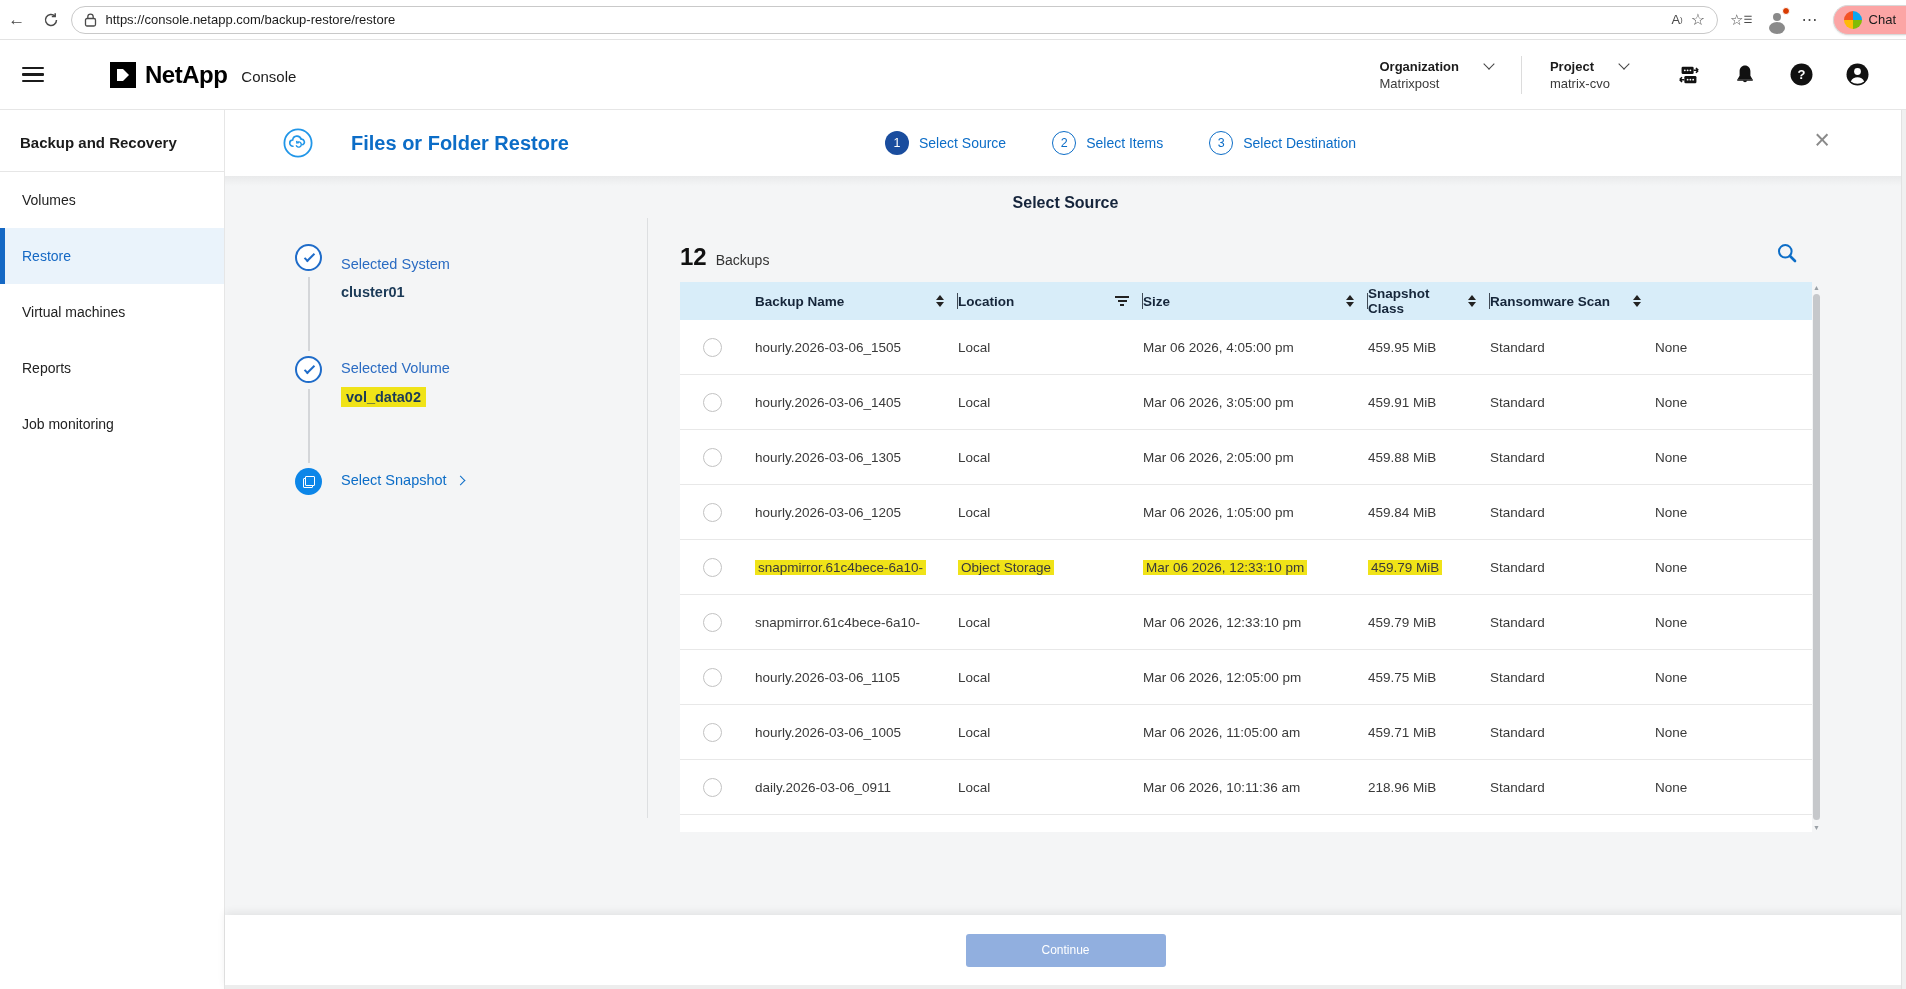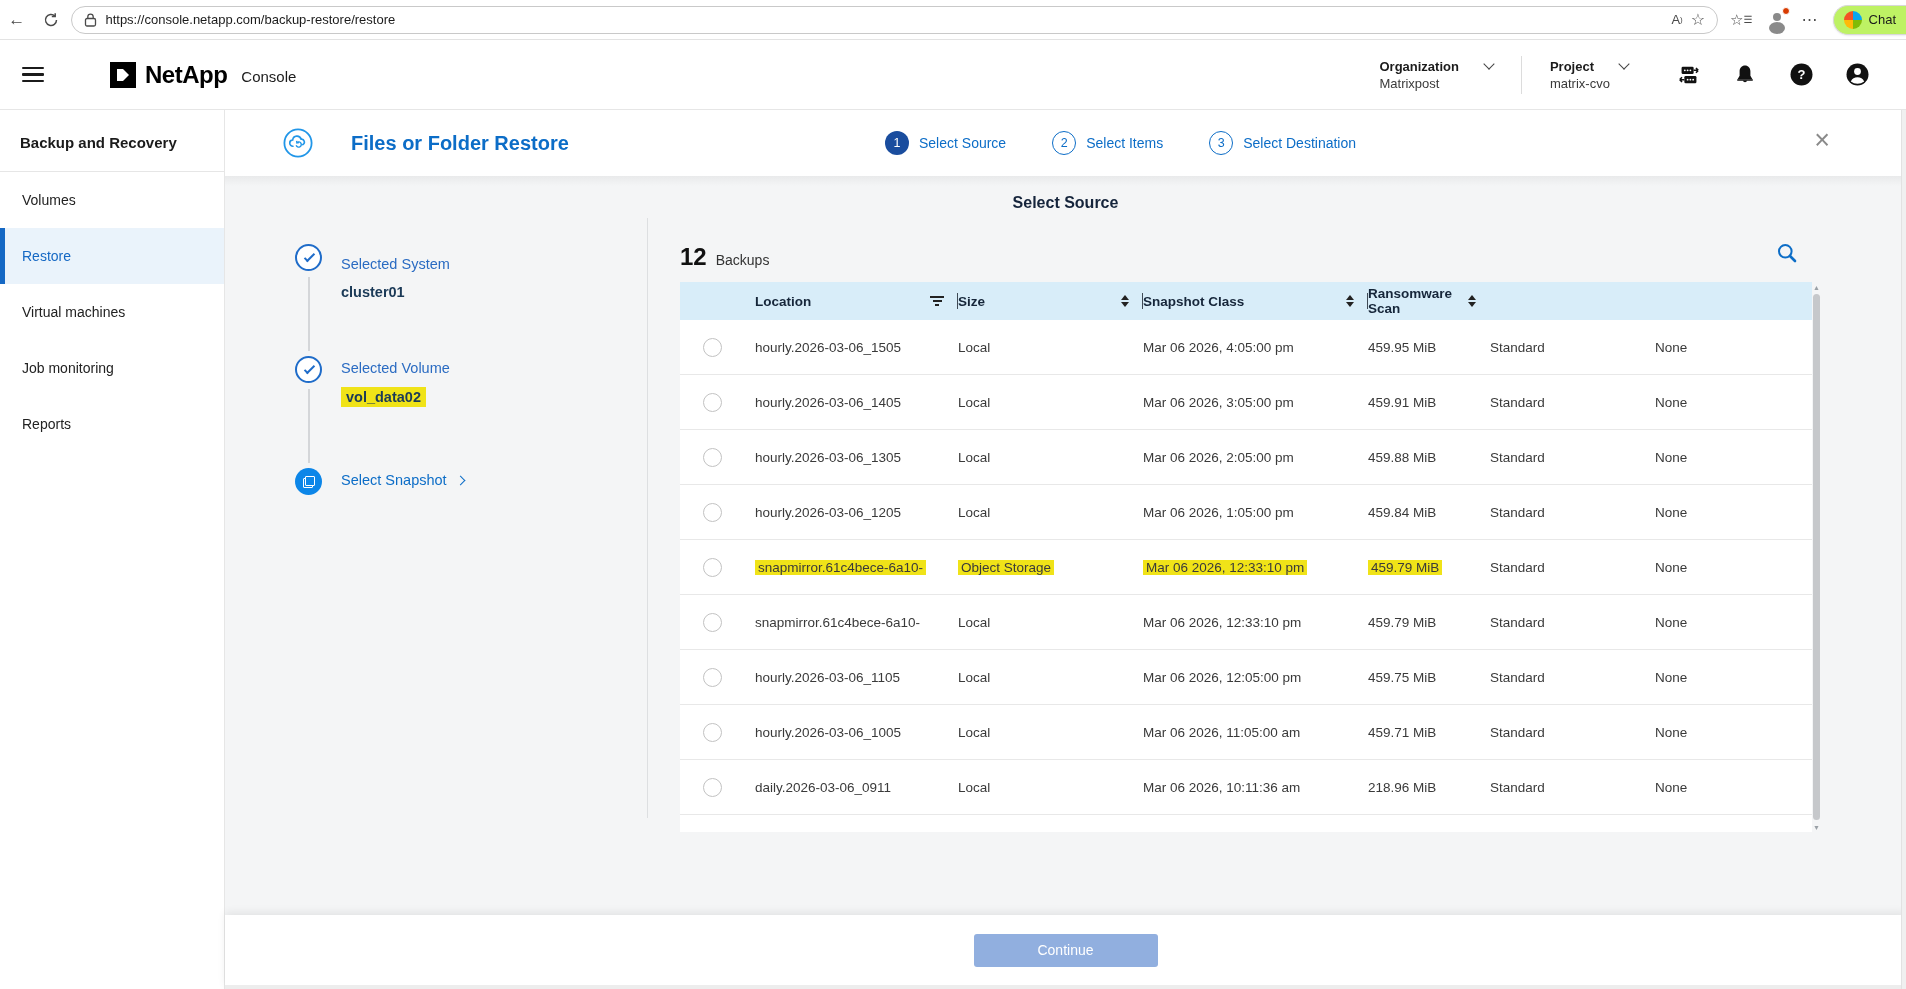--- a/index.html
+++ b/index.html
@@ -13,21 +13,21 @@
   .url-pill { height:28px; width:1660px; margin-left:4px; border:1px solid #c9c9c9; border-radius:14px; display:flex; align-items:center; padding:0 12px; gap:8px; background:#fff; }
   .url-text { font-size:13px; color:#1b1b1b; flex:0 0 auto; }
   .url-spacer { flex:1; }
   .mini-ic { color:#4a4a4a; font-size:14px; display:flex; align-items:center; }
   .browser-right { display:flex; align-items:center; gap:14px; margin-left:12px; }
   .avatar-wrap { position:relative; width:22px; height:22px; }
   .avatar-circ { width:22px; height:22px; border-radius:50%; background:#c9c9c9; position:relative; overflow:hidden; }
   .avatar-circ::before { content:""; position:absolute; top:4px; left:7px; width:8px; height:8px; border-radius:50%; background:#8a8a8a; }
   .avatar-circ::after { content:""; position:absolute; top:13px; left:3px; width:16px; height:12px; border-radius:50%; background:#8a8a8a; }
   .red-dot { position:absolute; top:-2px; right:-2px; width:8px; height:8px; border-radius:50%; background:#d83b01; border:1px solid #fff; }
-  .chat-pill { height:30px; background:#bef264; border:1px solid #d8d8d8; border-right:none; border-radius:15px 0 0 15px; display:flex; align-items:center; gap:7px; padding:0 10px 0 10px; box-shadow:0 1px 2px rgba(0,0,0,.08); }
+  .chat-pill { height:30px; background:#fca5a5; border:1px solid #d8d8d8; border-right:none; border-radius:15px 0 0 15px; display:flex; align-items:center; gap:7px; padding:0 10px 0 10px; box-shadow:0 1px 2px rgba(0,0,0,.08); }
   .copilot-ic { width:18px; height:18px; border-radius:50%; background:conic-gradient(#0aa6f0 0 25%, #81bc06 25% 50%, #ffba08 50% 75%, #f35325 75%); }
   .chat-label { font-size:13px; color:#1b1b1b; }
 
   
   .app-header { position:absolute; top:40px; left:0; width:1906px; height:70px; background:#fff; border-bottom:1px solid #e6e6e6; display:flex; align-items:center; }
   .hamburger { width:22px; height:16px; margin-left:22px; display:flex; flex-direction:column; justify-content:space-between; cursor:pointer; }
   .hamburger span { display:block; height:2.4px; background:#1b1b1b; border-radius:1px; }
   .brand { display:flex; align-items:center; margin-left:66px; gap:9px; }
   .brand-text { font-size:24px; font-weight:700; color:#000; letter-spacing:-.5px; }
   .console-text { font-size:15px; color:#1b1b1b; margin-left:14px; padding-top:3px; }
@@ -109,21 +109,21 @@
   .radio-cell { display:flex; justify-content:center; }
   .radio { width:19px; height:19px; border-radius:50%; border:1.6px solid #c2c2c2; background:#fff; cursor:pointer; }
   .partial-row { background:#fff; height:17px; }
 
   .vscroll { position:absolute; right:-12px; top:50px; bottom:0; width:14px; }
   .vs-arrow { position:absolute; left:3px; font-size:7px; color:#9aa0a6; }
   .vs-thumb { position:absolute; left:3px; top:12px; bottom:12px; width:7px; border-radius:4px; background:#c6c8cb; cursor:pointer; }
 
   
   .wizard-footer { position:absolute; bottom:0; left:0; width:100%; height:74px; background:#fff; box-shadow:0 -3px 8px rgba(0,0,0,.07); border-bottom:4px solid #ededed; display:flex; align-items:center; justify-content:center; }
-  .continue-btn { width:184px; height:33px; background:#91afdf; color:#fff; font-size:14px; border:none; border-radius:3px; cursor:default; font-family:"Liberation Sans",sans-serif; }
+  .continue-btn { width:200px; height:33px; background:#91afdf; color:#fff; font-size:12px; border:none; border-radius:3px; cursor:default; font-family:"Liberation Sans",sans-serif; }
 
   svg { display:block; }
 </style>
 </head>
 <body>
 
 <div class="screen">
 
   <div class="browser-bar">
     <div class="nav-btn">←</div>
@@ -238,24 +238,24 @@
         <div class="side-item">
           <span>Volumes</span>
         </div>
         <div class="side-item active">
           <span>Restore</span>
         </div>
         <div class="side-item">
           <span>Virtual machines</span>
         </div>
         <div class="side-item">
+          <span>Reports</span>
+        </div>
+        <div class="side-item">
           <span>Job monitoring</span>
-        </div>
-        <div class="side-item">
-          <span>Reports</span>
         </div>
       </div>
   </div>
 
   <div class="main">
 
     <div class="wizard-header">
       <div class="wiz-title-wrap">
         <svg class="wiz-cloud" width="30" height="30" viewBox="0 0 30 30">
             <circle cx="15" cy="15" r="13.6" fill="none" stroke="#2196e8" stroke-width="1.8"></circle>
@@ -319,20 +319,27 @@
             <svg width="22" height="22" viewBox="0 0 22 22">
                 <circle cx="9.3" cy="9.3" r="6.3" fill="none" stroke="#0c6dc7" stroke-width="2"></circle>
                 <line x1="14" y1="14" x2="19" y2="19" stroke="#0c6dc7" stroke-width="2.6" stroke-linecap="round"></line>
               </svg>
           </span>
         </div>
 
         <div class="grid thead">
           <div class="hcell"></div>
           <div class="hcell">
+            <span>Backup Name</span>
+            <span class="sort">
+                <i class="up"></i>
+                <i class="dn"></i>
+              </span>
+          </div>
+          <div class="hcell">
             <span>Location</span>
             <span class="filter-ic">
                 <b></b>
                 <b></b>
                 <b></b>
               </span>
           </div>
           <div class="hcell">
             <span>Size</span>
             <span class="sort">

